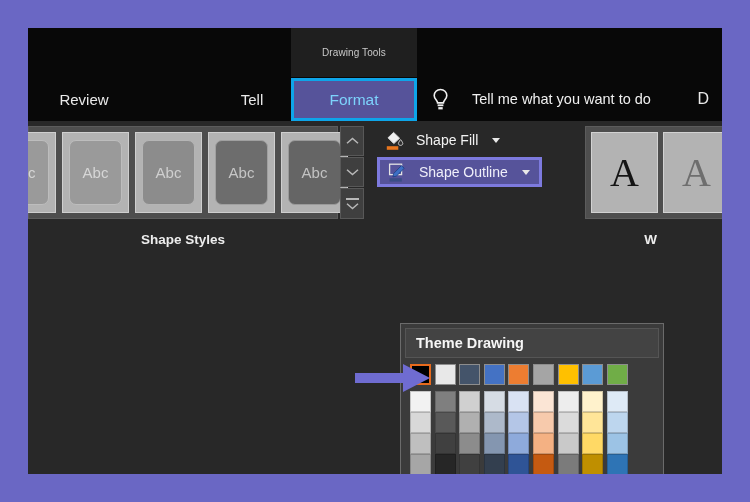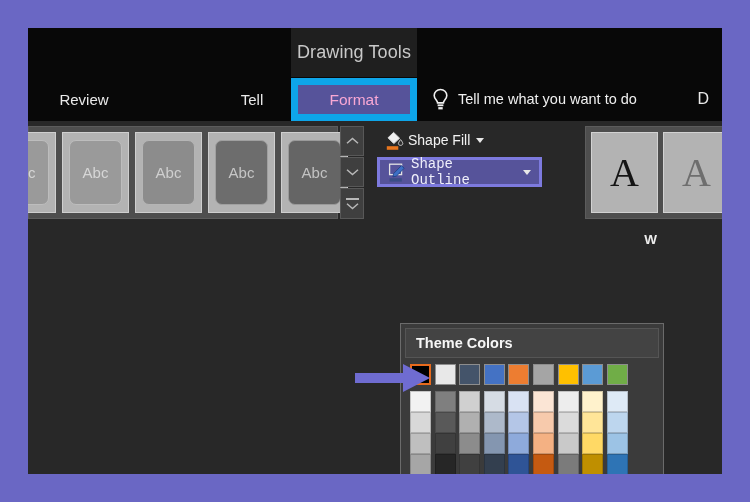--- a/index.html
+++ b/index.html
@@ -11,39 +11,39 @@
   }
   .screen{
     position:absolute;left:28px;top:28px;width:694px;height:446px;
     background:#0a0a0a;overflow:hidden;
   }
 
   
   .tabstrip{position:absolute;left:0;top:0;width:694px;height:93px;background:#080808;}
   .ctx-tab{
     position:absolute;left:263px;top:0;width:126px;height:49px;
-    background:#1f1f1f;color:#c9c9c9;font-size:18px;
+    background:#1f1f1f;color:#c9c9c9;font-size:10px;
     display:flex;align-items:center;justify-content:center;letter-spacing:.1px;
   }
   .tabrow{position:absolute;left:0;top:49px;height:44px;width:694px;padding-left:48px;}
   .tab{
     position:absolute;top:0;height:44px;color:#eaeaea;font-size:15px;
     display:flex;align-items:center;justify-content:center;
   }
   .tab-review{left:14px;width:84px;}
   .tab-view{left:110px;width:68px;}
   .tab-help{left:190px;width:68px;}
   .tab-format{
     left:263px;width:126px;height:43px;top:1px;
-    background:#56539a;border:7px solid #0ea5e9;box-sizing:border-box;
-    color:#f9a8d4;font-size:15.5px;
+    background:#56539a;border:3px solid #0ea5e9;box-sizing:border-box;
+    color:#7dd3fc;font-size:15.5px;
   }
   .tellme{
     position:absolute;left:403px;top:49px;height:44px;
-    display:flex;align-items:center;gap:8px;color:#f0f0f0;font-size:14.5px;
+    display:flex;align-items:center;gap:22px;color:#f0f0f0;font-size:14.5px;
   }
   .bulb{width:19px;height:23px;display:block;}
   .dcorner{
     position:absolute;right:13px;top:49px;height:44px;display:flex;align-items:center;
     color:#e8e8e8;font-size:16px;
   }
 
   
   .ribbon{position:absolute;left:0;top:93px;width:694px;height:353px;background:#282828;}
 
@@ -87,27 +87,27 @@
 
   .ss-label{
     position:absolute;left:0;top:101px;width:310px;height:34px;
     display:flex;align-items:center;justify-content:center;
     color:#ededed;font-size:13.5px;font-weight:bold;
   }
 
   
   .sfo{position:absolute;left:344px;top:0;width:180px;}
   .sfbtn{
-    position:absolute;left:5px;height:30px;display:flex;align-items:center;gap:4px;
+    position:absolute;left:5px;height:30px;display:flex;align-items:center;gap:12px;
     padding:0 8px;box-sizing:border-box;color:#f2f2f2;font-size:14px;
   }
   .sfbtn.fill{top:4px;}
   .sfbtn.outline{
     top:36px;width:165px;background:#56539a;
-    border:3px solid #7d7ade;box-sizing:border-box;color:#efeffa;font-family:Liberation Mono, monospace;
+    border:3px solid #7d7ade;box-sizing:border-box;color:#efeffa;
   }
   .ico{width:19px;height:21px;display:block;flex:0 0 19px;}
   .caret{
     width:0;height:0;border-left:4px solid transparent;border-right:4px solid transparent;
     border-top:5px solid #e8e8e8;margin-left:2px;
   }
 
   
   .wa-group{position:absolute;left:551px;top:0;width:143px;height:150px;}
   .wa-gallery{
@@ -209,20 +209,21 @@
           </svg>
         </div>
         <div class="ss-btn b3">
           <div class="bar"></div>
           <svg class="chev" viewBox="0 0 13 8">
             <path d="M1 1.8 L6.5 6.6 L12 1.8" fill="none" stroke="#b8b8b8" stroke-width="1.5"></path>
           </svg>
         </div>
       </div>
 
+      <div class="ss-label">Shape Styles</div>
     </div>
 
     <div class="sfo">
       <div class="sfbtn fill">
         <svg class="ico" viewBox="0 0 19 21">
           <path d="M3 7.8 L8.6 2.4 L14.6 8.2 L8.8 13.6 Z" fill="#efefef" stroke="#d8d8d8" stroke-width="1"></path>
           <path d="M15.6 9.6c0 0 2.2 2.6 2.2 3.9 0 1.1-1 1.9-2.2 1.9s-2.2-.8-2.2-1.9c0-1.3 2.2-3.9 2.2-3.9z" fill="#2f2f2f" stroke="#d8d8d8" stroke-width=".9"></path>
           <rect x="1.8" y="16.2" width="11.5" height="3.6" fill="#e8761e"></rect>
         </svg>
         <span>Shape Fill</span>
@@ -242,21 +243,21 @@
 
     <div class="wa-group">
       <div class="wa-gallery">
         <div class="wa-thumb w0">A</div>
         <div class="wa-thumb w1">A</div>
       </div>
       <div class="wa-label">W</div>
     </div>
 
     <div class="dropdown">
-      <div class="dd-head">Theme Colors</div>
+      <div class="dd-head">Theme Drawing</div>
 
       <div class="grid" id="theme-grid" style="top:40px;height:132px;">
           <div class="swatch sel" style="left: 0px; top: 0px; background: rgb(0, 0, 0);"></div>
           <div class="swatch" style="left: 24.6px; top: 0px; background: rgb(232, 232, 232);"></div>
           <div class="swatch" style="left: 49.2px; top: 0px; background: rgb(68, 84, 106);"></div>
           <div class="swatch" style="left: 73.8px; top: 0px; background: rgb(68, 114, 196);"></div>
           <div class="swatch" style="left: 98.4px; top: 0px; background: rgb(237, 125, 49);"></div>
           <div class="swatch" style="left: 123px; top: 0px; background: rgb(165, 165, 165);"></div>
           <div class="swatch" style="left: 147.6px; top: 0px; background: rgb(255, 192, 0);"></div>
           <div class="swatch" style="left: 172.2px; top: 0px; background: rgb(91, 155, 213);"></div>

